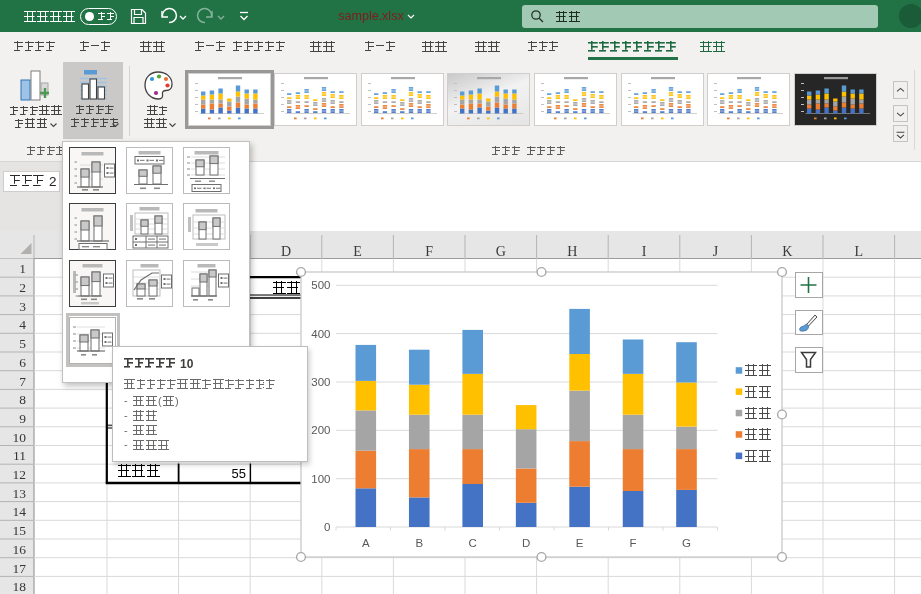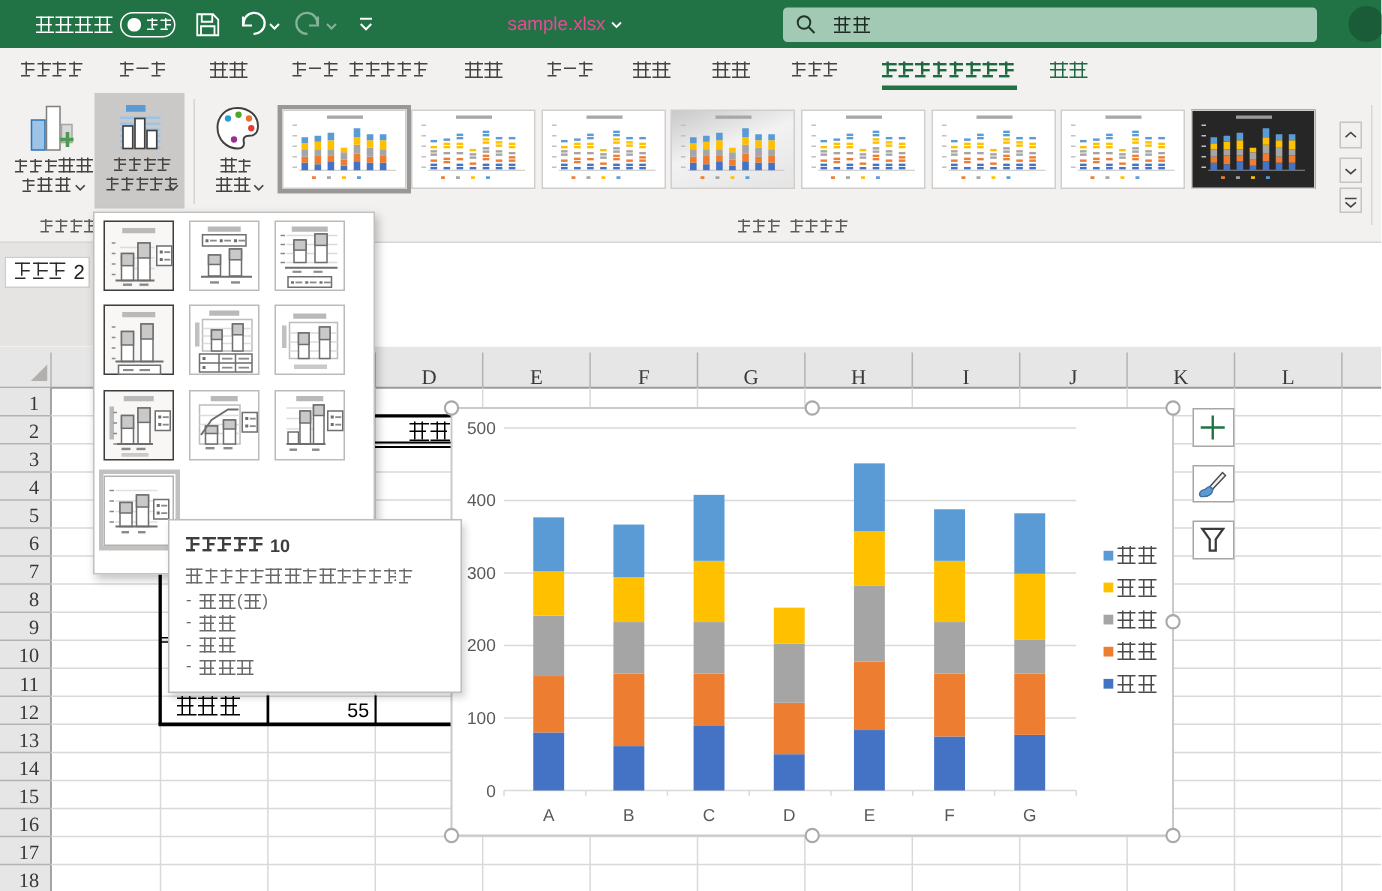--- a/index.html
+++ b/index.html
@@ -48,21 +48,21 @@
   </svg>
 <svg class="ab" style="left:196px;top:7px;opacity:.45" width="30" height="19" viewBox="0 0 30 19" fill="none" stroke="#fff" stroke-width="1.5">
 <path d="M16 4 V10 H10" stroke-width="1.4"></path>
     <path d="M15.5 9.5 A7 7 0 1 0 9 15.5"></path>
 <path d="M22 9 l3 3 3-3" stroke-width="1.3"></path>
   </svg>
 <svg class="ab" style="left:238px;top:10px" width="12" height="12" viewBox="0 0 12 12" fill="none" stroke="#fff" stroke-width="1.3">
 <path d="M2 2.5 H10"></path>
     <path d="M2.5 6 l3.5 3.5 3.5-3.5"></path>
   </svg>
-<div class="ab" style="left:300px;top:9px;width:142px;text-align:center;color:#ec4899;font-size:12.5px;font-family:'Liberation Sans',sans-serif">sample.xlsx</div>
+<div class="ab" style="left:300px;top:9px;width:142px;text-align:center;color:#7f1d1d;font-size:12.5px;font-family:'Liberation Sans',sans-serif">sample.xlsx</div>
 <svg class="ab" style="left:406px;top:13px" width="10" height="8" viewBox="0 0 10 8" fill="none" stroke="#fff" stroke-width="1.2">
 <path d="M2 2 l3 3 3-3"></path>
   </svg>
 <div class="ab" style="left:522px;top:5px;width:356px;height:23px;background:#a2c9b3;border-radius:3px"></div>
 <svg class="ab" style="left:530px;top:9px" width="15" height="15" viewBox="0 0 15 15" fill="none" stroke="#20352a" stroke-width="1.3">
 <circle cx="6" cy="6" r="4.2"></circle>
     <path d="M9.2 9.2 L13 13"></path>
   </svg>
 <span class="jp pos " style="--s:11px;--c:#1d2b22;font-size:11px;left:556px;top:11px;">
     <b class="g"></b>

